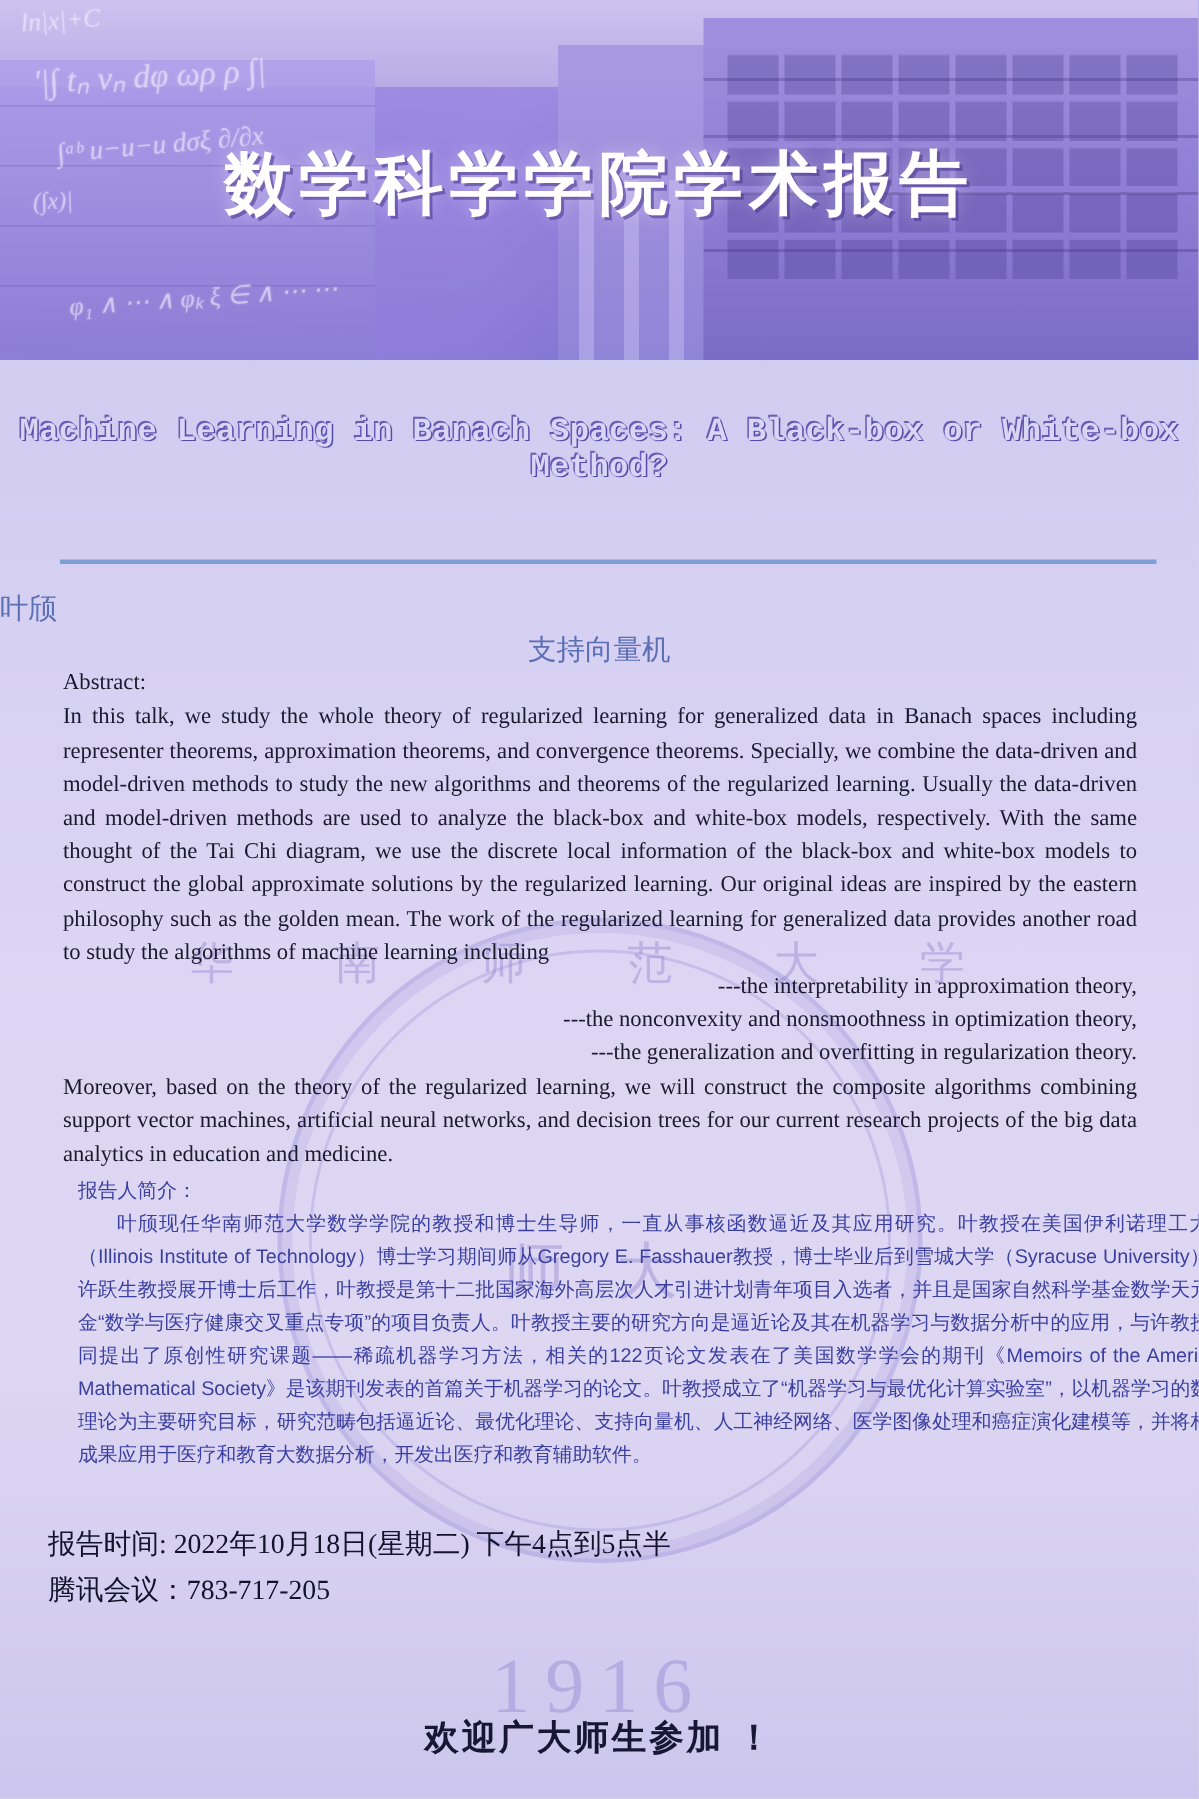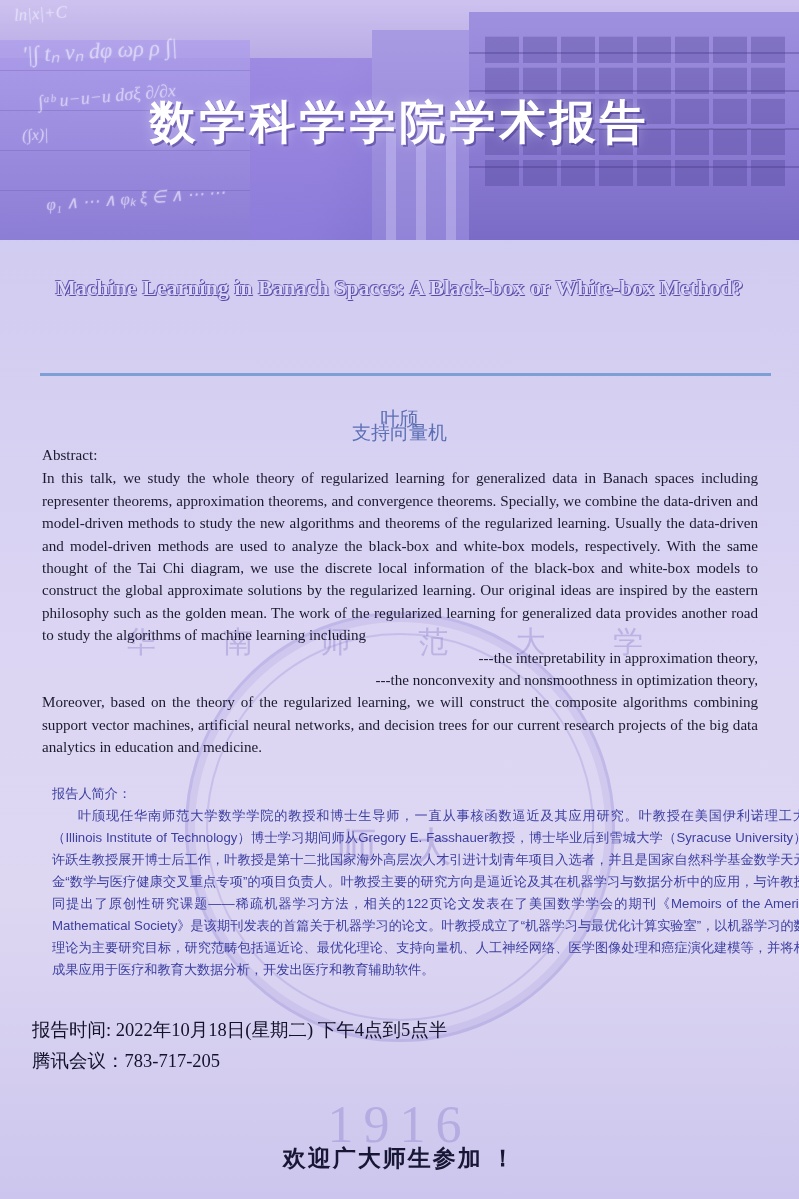--- a/index.html
+++ b/index.html
@@ -176,21 +176,21 @@
       0 0 12px rgba(255,255,255,0.35);
     font-weight: 700;
   }
 
   
   .talk-title {
     position: absolute;
     left: 0; right: 0;
     top: 276px;
     text-align: center;
-    font-family: Liberation Serif, serif;
+    font-family: Liberation Mono, monospace;
     font-weight: 700;
     font-size: 21.5px;
     letter-spacing: 0.2px;
     color: #d9d5f5;
     text-shadow:
       1px 1px 0 #5a4aa8,
       -1px -1px 0 #6a5ab8,
       0 0 1px #4a3a98;
   }
 
@@ -200,22 +200,22 @@
     left: 40px;
     top: 373px;
     width: 731px;
     height: 3px;
     background: #7d9fd6;
   }
 
   .speaker {
     position: absolute;
     left: 0; right: 0;
-    top: 406px;
-    text-align: center;
+    top: 393px;
+    text-align: left;
     font-size: 19px;
     color: #5b6fb5;
     font-family: "Liberation Sans", sans-serif;
   }
   .affil {
     position: absolute;
     left: 0; right: 0;
     top: 420px;
     text-align: center;
     font-size: 19px;
@@ -369,20 +369,21 @@
 
   <div class="speaker">叶颀</div>
   <div class="affil">支持向量机</div>
 
   <div class="abstract-wrap">
     <div class="abstract-label">Abstract:</div>
     <div class="abstract-body">In this talk, we study the whole theory of regularized learning for generalized data in Banach spaces including representer theorems, approximation theorems, and convergence theorems. Specially, we combine the data-driven and model-driven methods to study the new algorithms and theorems of the regularized learning. Usually the data-driven and model-driven methods are used to analyze the black-box and white-box models, respectively. With the same thought of the Tai Chi diagram, we use the discrete local information of the black-box and white-box models to construct the global approximate solutions by the regularized learning. Our original ideas are inspired by the eastern philosophy such as the golden mean. The work of the regularized learning for generalized data provides another road to study the algorithms of machine learning including</div>
     <ul class="bullets">
       <li>---the interpretability in approximation theory,</li>
       <li>---the nonconvexity and nonsmoothness in optimization theory,</li>
+      <li>---the generalization and overfitting in regularization theory.</li>
     </ul>
     <div class="abstract-tail">Moreover, based on the theory of the regularized learning, we will construct the composite algorithms combining support vector machines, artificial neural networks, and decision trees for our current research projects of the big data analytics in education and medicine.</div>
   </div>
 
   <div class="bio-wrap">
     <div class="bio-label">报告人简介：</div>
     <div class="bio-body">叶颀现任华南师范大学数学学院的教授和博士生导师，一直从事核函数逼近及其应用研究。叶教授在美国伊利诺理工大学（Illinois Institute of Technology）博士学习期间师从Gregory E. Fasshauer教授，博士毕业后到雪城大学（Syracuse University）与许跃生教授展开博士后工作，叶教授是第十二批国家海外高层次人才引进计划青年项目入选者，并且是国家自然科学基金数学天元基金“数学与医疗健康交叉重点专项”的项目负责人。叶教授主要的研究方向是逼近论及其在机器学习与数据分析中的应用，与许教授共同提出了原创性研究课题——稀疏机器学习方法，相关的122页论文发表在了美国数学学会的期刊《Memoirs of the American Mathematical Society》是该期刊发表的首篇关于机器学习的论文。叶教授成立了“机器学习与最优化计算实验室”，以机器学习的数学理论为主要研究目标，研究范畴包括逼近论、最优化理论、支持向量机、人工神经网络、医学图像处理和癌症演化建模等，并将相关成果应用于医疗和教育大数据分析，开发出医疗和教育辅助软件。</div>
   </div>
 
   <div class="meta">

